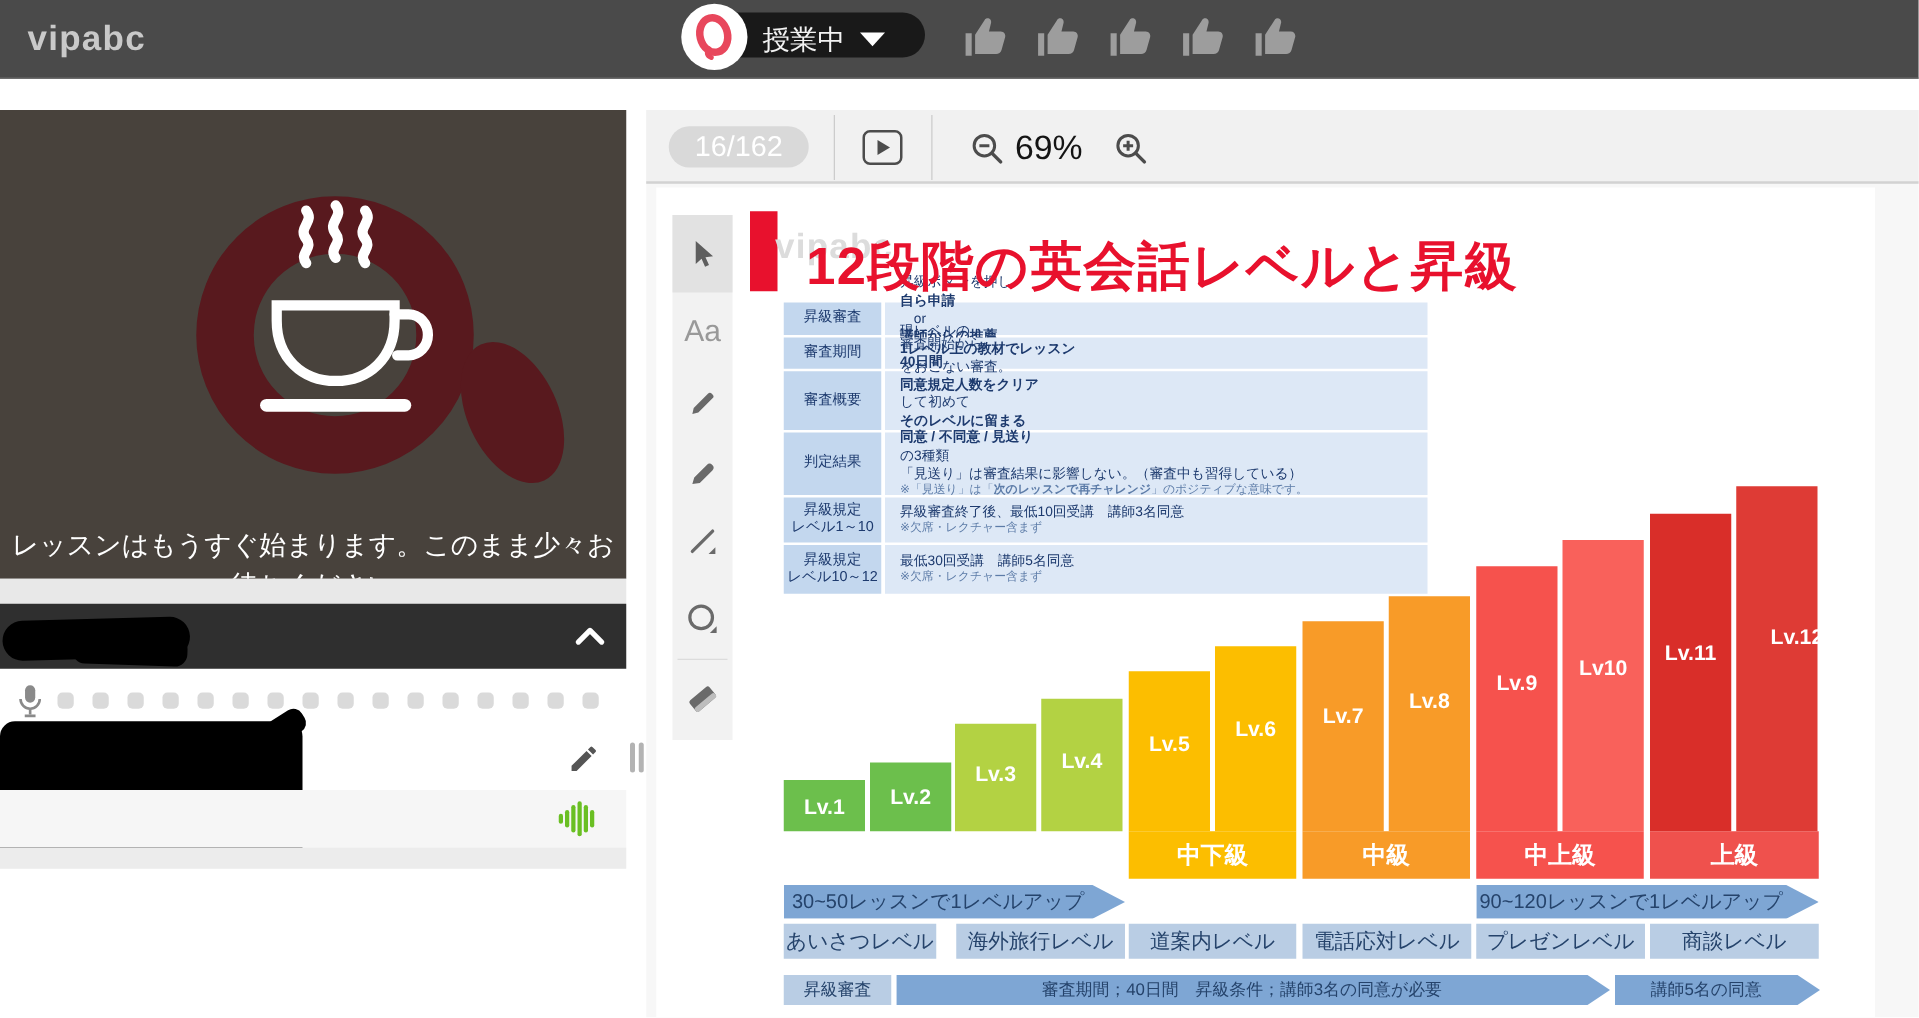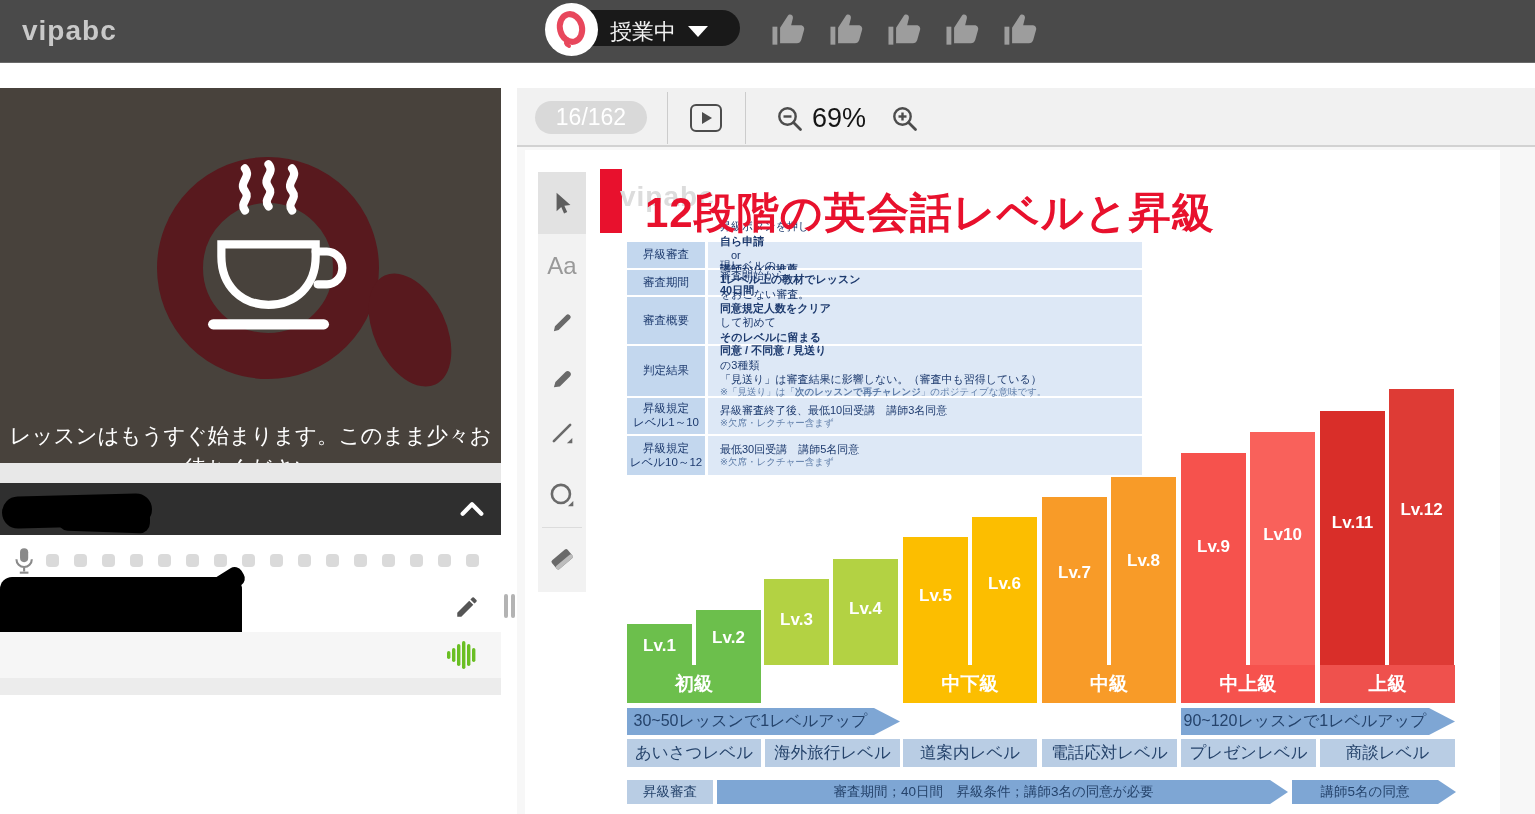--- a/index.html
+++ b/index.html
@@ -278,21 +278,20 @@
     <div class="trow" style="top: 156px; height: 36px;">
       <div class="tcell-h" style="height: 36px;">昇級規定<br>レベル1～10</div>
       <div class="tcell-b" style="height: 36px;">昇級審査終了後、最低10回受講　講師3名同意　<span class="note">※欠席・レクチャー含まず</span></div>
     </div>
     <div class="trow" style="top: 194px; height: 39px;">
       <div class="tcell-h" style="height: 39px;">昇級規定<br>レベル10～12</div>
       <div class="tcell-b" style="height: 39px;">最低30回受講　講師5名同意　<span class="note">※欠席・レクチャー含まず</span></div>
     </div>
   </div>
 <div class="abs" id="chart-layer" style="left:0;top:0;width:1535px;height:814px;pointer-events:none;">
-    <div class="strip" style="left: 627px; width: 134px; background: rgb(108, 191, 76);">初級</div>
     <div class="strip" style="left: 1042px; width: 134px; background: rgb(248, 155, 40);">中級</div>
     <div class="strip" style="left: 903px; width: 134px; background: rgb(252, 190, 0);">中下級</div>
     <div class="strip" style="left: 1181px; width: 134px; background: rgb(246, 82, 77);">中上級</div>
     <div class="strip" style="left: 1320px; width: 135px; background: rgb(239, 81, 77);">上級</div>
     <div class="bar" style="left: 627px; top: 624px; width: 65px; height: 41px; background: rgb(108, 191, 76);"></div>
     <div class="bar-label" style="left: 627px; top: 636.22px; width: 65px;">Lv.1</div>
     <div class="bar" style="left: 696px; top: 610px; width: 65px; height: 55px; background: rgb(108, 191, 76);"></div>
     <div class="bar-label" style="left: 696px; top: 628.1px; width: 65px;">Lv.2</div>
     <div class="bar" style="left: 764px; top: 579px; width: 65px; height: 86px; background: rgb(179, 210, 67);"></div>
     <div class="bar-label" style="left: 764px; top: 610.12px; width: 65px;">Lv.3</div>
@@ -306,24 +305,24 @@
     <div class="bar-label" style="left: 1042px; top: 562.56px; width: 65px;">Lv.7</div>
     <div class="bar" style="left: 1111px; top: 477px; width: 65px; height: 188px; background: rgb(248, 155, 40);"></div>
     <div class="bar-label" style="left: 1111px; top: 550.96px; width: 65px;">Lv.8</div>
     <div class="bar" style="left: 1181px; top: 453px; width: 65px; height: 212px; background: rgb(246, 82, 77);"></div>
     <div class="bar-label" style="left: 1181px; top: 537.04px; width: 65px;">Lv.9</div>
     <div class="bar" style="left: 1250px; top: 432px; width: 65px; height: 233px; background: rgb(249, 97, 91);"></div>
     <div class="bar-label" style="left: 1250px; top: 524.86px; width: 65px;">Lv10</div>
     <div class="bar" style="left: 1320px; top: 411px; width: 65px; height: 254px; background: rgb(217, 46, 41);"></div>
     <div class="bar-label" style="left: 1320px; top: 512.68px; width: 65px;">Lv.11</div>
     <div class="bar" style="left: 1389px; top: 389px; width: 65px; height: 276px; background: rgb(222, 59, 53);"></div>
-    <div class="bar-label" style="left: 1389px; top: 499.92px; width: 65px;">Lv.12</div>
+    <div class="bar-label" style="left: 1389px; top: 499.92px; width: 65px; padding-left: 16px;">Lv.12</div>
     <div class="parrow" style="left: 627px; width: 273px;">30~50レッスンで1レベルアップ</div>
     <div class="parrow" style="left: 1181px; width: 274px;">90~120レッスンで1レベルアップ</div>
-    <div class="lvl-cell" style="left: 627px; width: 134px;">あいさつレベル</div>
+    <div class="lvl-cell" style="left: 627px; width: 122px;">あいさつレベル</div>
     <div class="lvl-cell" style="left: 765px; width: 135px;">海外旅行レベル</div>
     <div class="lvl-cell" style="left: 903px; width: 134px;">道案内レベル</div>
     <div class="lvl-cell" style="left: 1042px; width: 135px;">電話応対レベル</div>
     <div class="lvl-cell" style="left: 1181px; width: 135px;">プレゼンレベル</div>
     <div class="lvl-cell" style="left: 1320px; width: 135px;">商談レベル</div>
     <div class="rev-label" style="left: 627px; width: 86px;">昇級審査</div>
     <div class="rev-arrow" style="left: 717px; width: 571px;">審査期間；40日間　昇級条件；講師3名の同意が必要</div>
     <div class="rev-arrow" style="left: 1292px; width: 164px;">講師5名の同意</div>
   </div>
 

